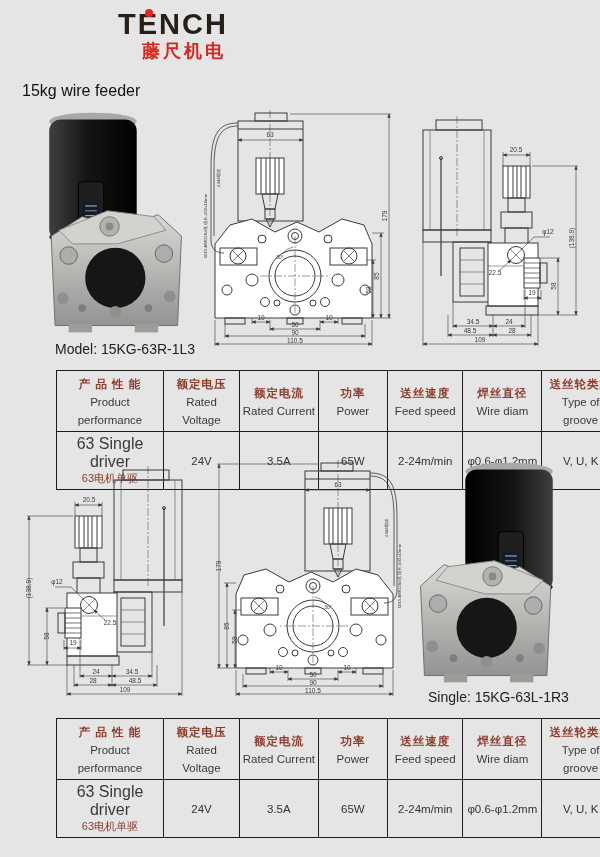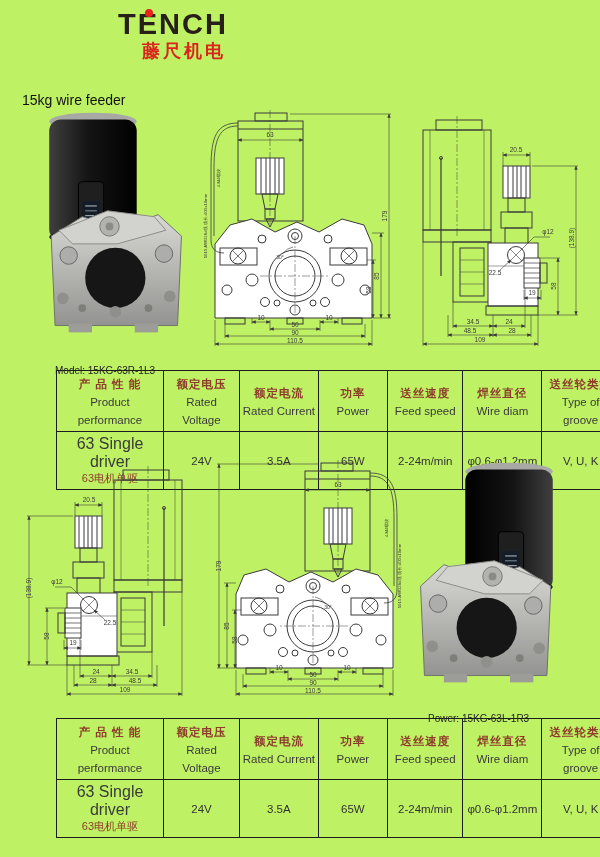--- a/index.html
+++ b/index.html
@@ -1,25 +1,25 @@
 <!DOCTYPE html>
 <html><head>
 <meta charset="utf-8">
 <style>
   html,body{margin:0;padding:0;background:#fff;}
-  .page{position:relative;width:600px;height:857px;background:#bef264;overflow:hidden;
+  .page{position:relative;width:600px;height:857px;background:#e5e5e5;overflow:hidden;
         font-family:"Liberation Sans",sans-serif;color:#333;}
   
   .logo{position:absolute;left:118px;top:8px;width:160px;}
   .logo-en{font-weight:bold;font-size:29px;letter-spacing:2px;color:#272019;}
   .logo-dot{position:absolute;left:27px;top:1px;width:8px;height:8px;border-radius:50%;background:#e8251d;}
   .logo-cn{margin-left:24px;margin-top:-2px;font-size:18px;font-weight:bold;letter-spacing:3px;color:#d9251d;}
   
-  .page-title{position:absolute;left:22px;top:92px;font-size:14px;color:#111;}
-  .model-label{position:absolute;font-size:10px;color:#222;margin-top:24px;}
+  .page-title{position:absolute;left:22px;top:82px;font-size:16px;color:#111;}
+  .model-label{position:absolute;font-size:14px;color:#222;}
   .model-1{left:55px;top:341px;}
   .model-2{left:428px;top:689px;}
   
   .drawing,.photo{position:absolute;}
   svg text{font-family:"Liberation Sans",sans-serif;fill:#3a3a3a;}
   .dimtxt{font-size:6.5px;}
   .notetxt{font-size:4.3px;}
   .angtxt{font-size:5px;}
   
   .spec-table{position:absolute;left:18px;width:564px;border-collapse:collapse;table-layout:fixed;margin-left:38px;}
@@ -324,21 +324,21 @@
     <text class="dimtxt" x="100" y="234.5" text-anchor="middle">110.5</text>
     <text class="angtxt" x="115" y="151" text-anchor="middle">30°</text>
     <text class="notetxt" x="188" y="118" text-anchor="middle" transform="rotate(-90 188 118)">5015 AWG28#线 线长:400±10mm</text>
     <text class="notetxt" x="175" y="70" text-anchor="middle" transform="rotate(-90 175 70)">4-M4螺纹</text>
   </svg>
 
   <svg class="photo" style="left:405px;top:456px;" width="175" height="232" viewBox="0 0 180 235">
     <use href="#photo-geo" transform="translate(180,0) scale(-1,1)"></use>
   </svg>
 
-  <div class="model-label model-2">Power: 15KG-63L-1R3</div>
+  <div class="model-label model-2">Single: 15KG-63L-1R3</div>
 
   <table class="spec-table table-2">
     <colgroup>
         <col style="width:19%">
         <col style="width:13.5%">
         <col style="width:14%">
         <col style="width:12.3%">
         <col style="width:13.4%">
         <col style="width:14%">
         <col style="width:13.8%">

